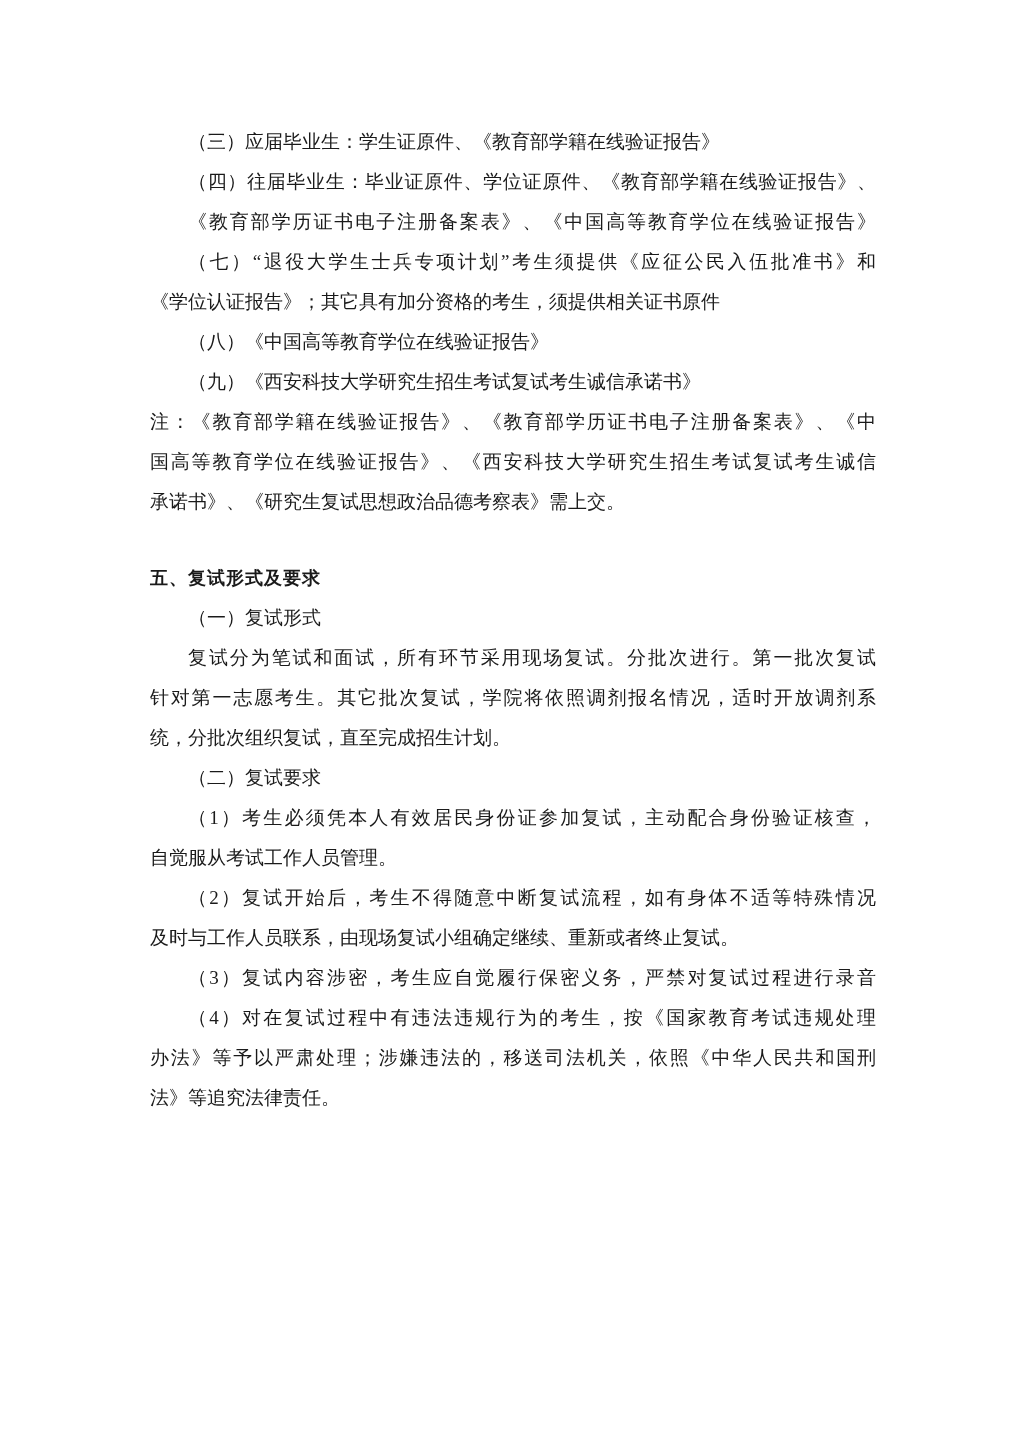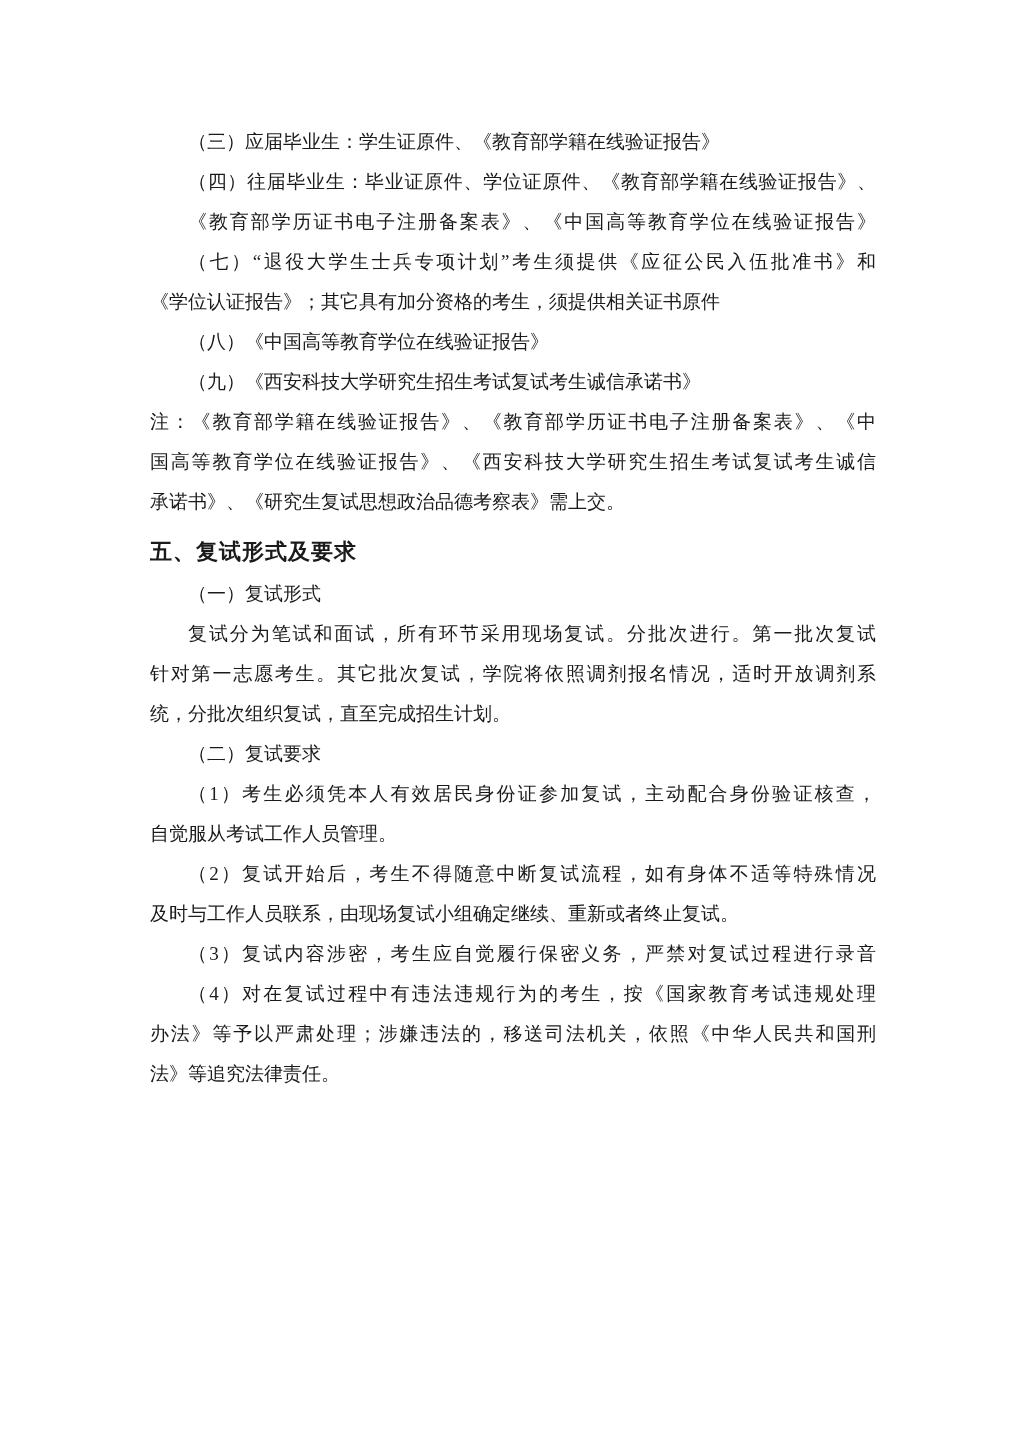--- a/index.html
+++ b/index.html
@@ -21,24 +21,24 @@
     width: 726px;
     font-family: "Liberation Serif", "DejaVu Serif", serif;
     font-size: 19px;
     line-height: 40px;
     color: #1a1a1a;
   }
   .paragraph {
     margin: 0;
   }
   .paragraph.heading {
-    margin-top: 12px;
-    font-family: Liberation Mono, monospace;
+    margin-top: 36px;
+    font-family: Liberation Sans, sans-serif;
     font-weight: bold;
-    font-size: 22px;
+    font-size: 18px;
     letter-spacing: 1px;
   }
   .line {
     min-height: 40px;
   }
   .line.indent {
     text-indent: 2em;
   }
   .line.fill {
     text-align: justify;

